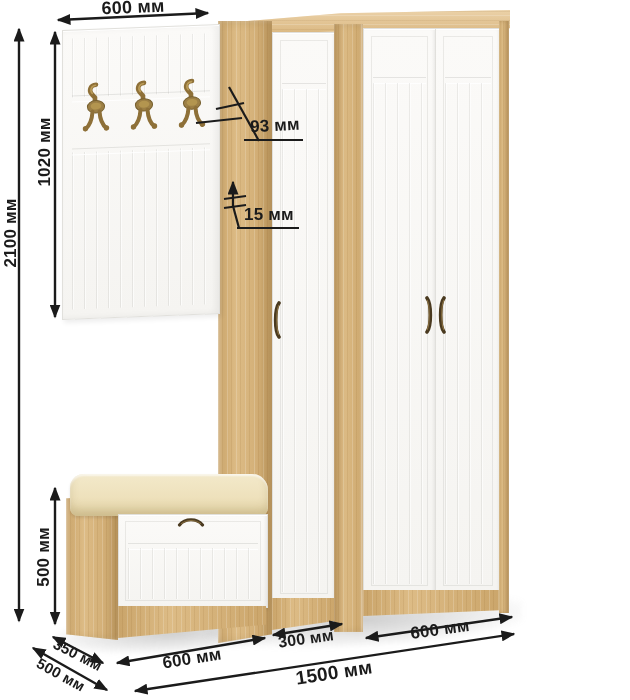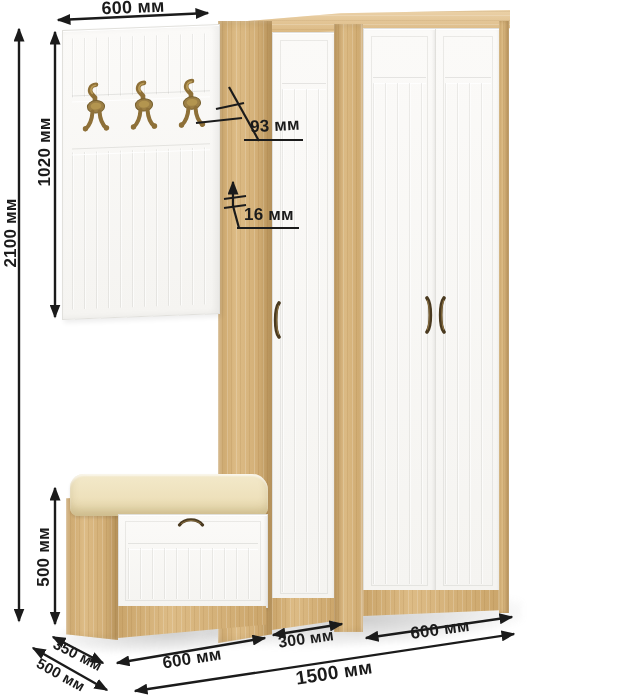--- a/index.html
+++ b/index.html
@@ -213,21 +213,21 @@
       <line x1="224" y1="208" x2="246" y2="205"></line>
       <line x1="233" y1="206" x2="239" y2="228"></line>
       <line x1="237" y1="228" x2="299" y2="228"></line>
     </g>
   </svg>
 
   <div class="dim-label" style="left:93px; top:-3px; width:80px; transform:rotate(-2.5deg); font-size:18px;">600 мм</div>
   <div class="dim-label" style="left:-1px; top:142px; width:92px; transform:rotate(-90deg);">1020 мм</div>
   <div class="dim-label" style="left:-35px; top:223px; width:92px; transform:rotate(-90deg);">2100 мм</div>
   <div class="dim-label" style="left:247px; top:116px; width:56px; transform:rotate(-3deg);">93 мм</div>
-  <div class="dim-label" style="left:240px; top:205px; width:58px;">16 мм</div>
+  <div class="dim-label" style="left:240px; top:205px; width:58px;">15 мм</div>
   <div class="dim-label" style="left:-2px; top:547px; width:92px; transform:rotate(-90deg);">500 мм</div>
   <div class="dim-label" style="left:38px; top:646px; width:80px; transform:rotate(27deg); font-size:15px;">350 мм</div>
   <div class="dim-label" style="left:20px; top:666px; width:82px; transform:rotate(29deg); font-size:15px;">500 мм</div>
   <div class="dim-label" style="left:152px; top:649px; width:80px; transform:rotate(-9deg);">600 мм</div>
   <div class="dim-label" style="left:266px; top:630px; width:80px; transform:rotate(-8deg); font-size:16px;">300 мм</div>
   <div class="dim-label" style="left:400px; top:620px; width:80px; transform:rotate(-8deg);">600 мм</div>
   <div class="dim-label" style="left:288px; top:662px; width:92px; transform:rotate(-8.5deg); font-size:19px;">1500 мм</div>
 </div>
 
 </body></html>

